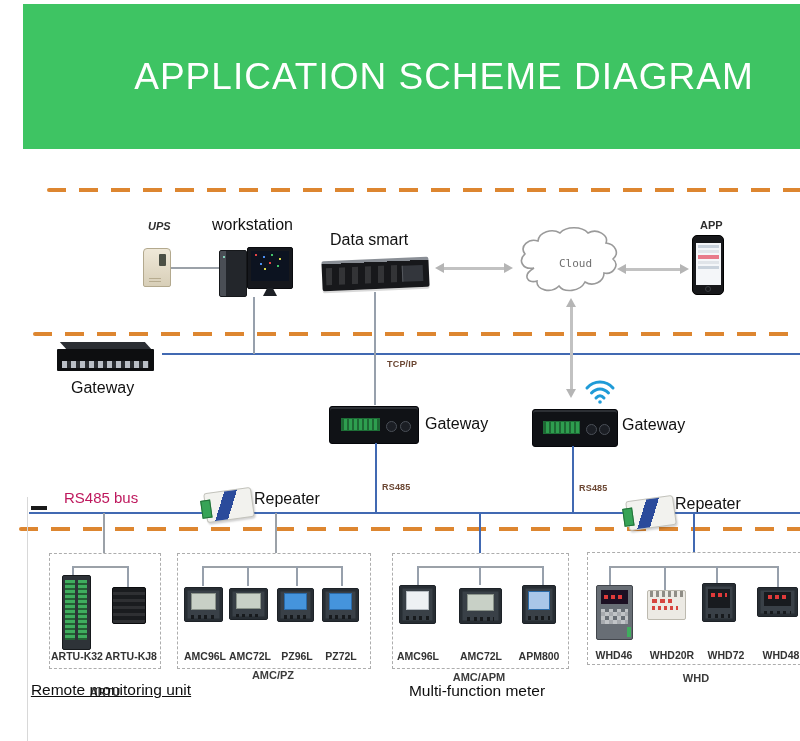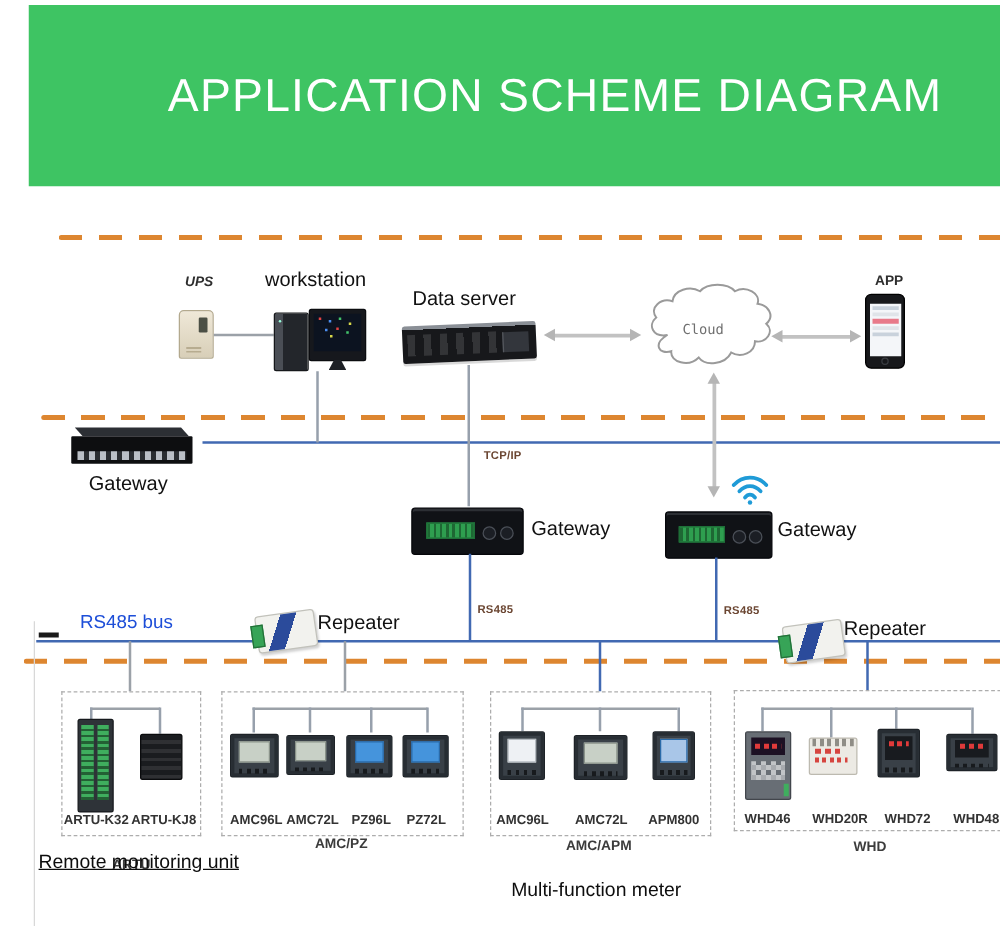--- a/index.html
+++ b/index.html
@@ -22,21 +22,21 @@
   .harrow{height:3px;background:#c2c2c2;}
   .harrow::before{content:"";position:absolute;left:-9px;top:-4px;border:5px solid transparent;border-right:9px solid #b5b5b5;}
   .harrow::after{content:"";position:absolute;right:-9px;top:-4px;border:5px solid transparent;border-left:9px solid #b5b5b5;}
   .varrow{width:3px;background:#c2c2c2;}
   .varrow::before{content:"";position:absolute;top:-9px;left:-4px;border:5px solid transparent;border-bottom:9px solid #b5b5b5;}
   .varrow::after{content:"";position:absolute;bottom:-9px;left:-4px;border:5px solid transparent;border-top:9px solid #b5b5b5;}
   
   .lbl{font-size:16px;color:#111;white-space:nowrap;}
   .lbl-sm{font-size:11px;font-weight:bold;color:#2e2e2e;white-space:nowrap;}
   .lbl-net{font-size:9px;font-weight:bold;color:#6b4632;white-space:nowrap;letter-spacing:.2px;}
-  .lbl-bus{font-size:15px;color:#1d4ed8;white-space:nowrap;}
+  .lbl-bus{font-size:15px;color:#be185d;white-space:nowrap;}
   .dev-lbl{font-size:10.5px;font-weight:bold;color:#333;white-space:nowrap;transform:translateX(-50%);}
   .series{font-size:11px;font-weight:bold;color:#3c3c3c;white-space:nowrap;transform:translateX(-50%);}
   .caption{font-size:15.5px;color:#0d0d0d;white-space:nowrap;transform:translateX(-50%);}
   
   .gbox{border:1.6px dashed #adadad;background:#fff;}
   
   .ups{background:linear-gradient(180deg,#efe8d8,#d8cfb8);border:1px solid #b3a98e;border-radius:4px 4px 2px 2px;}
   .ups .win{position:absolute;right:4px;top:5px;width:7px;height:12px;background:#4b4f45;border-radius:1px;}
   .ups .vent{position:absolute;left:5px;bottom:4px;width:12px;height:5px;
              background:repeating-linear-gradient(0deg,#b7ac90 0 1.5px,transparent 1.5px 3px);}
@@ -140,34 +140,34 @@
 
   <div class="abs lbl" style="left:193px;top:216px;">workstation</div>
   <div class="abs tower" style="left:200px;top:250px;width:26px;height:45px;"></div>
   <div class="abs monitor" style="left:228px;top:247px;width:44px;height:40px;">
     <span class="scrn">
         <i></i>
       </span>
     <span class="stand"></span>
   </div>
 
-  <div class="abs lbl" style="left:311px;top:231px;">Data server</div>
+  <div class="abs lbl" style="left:311px;top:231px;">Data smart</div>
   <div class="abs server" style="left:303px;top:259px;width:107px;height:30px;"></div>
 
   <div class="abs vthin" style="left:234px;top:297px;height:57px;"></div>
   <div class="abs vthin" style="left:355px;top:292px;height:113px;"></div>
 
   <div class="abs harrow" style="left:420px;top:267px;width:70px;"></div>
   <div class="abs harrow" style="left:602px;top:268px;width:64px;"></div>
   <div class="abs varrow" style="left:551px;top:302px;height:92px;"></div>
 
   <svg class="abs cloudsvg" style="left:495px;top:226px;" width="108" height="76" viewBox="0 0 108 76">
     <path d="M20 42 C8 44 4 34 11 28 C5 20 15 12 24 15 C25 6 38 2 46 7 C52 0 68 0 74 7 C83 2 95 9 92 17 C101 18 106 27 99 33 C106 39 99 49 90 47 C90 56 79 61 71 56 C66 66 50 67 45 60 C37 68 22 64 23 55 C13 58 8 49 20 42 Z"></path>
   </svg>
-  <div class="abs cloud-txt" style="left:527px;top:257px;">Cloud</div>
+  <div class="abs cloud-txt" style="left:540px;top:257px;">Cloud</div>
 
   <div class="abs lbl-sm" style="left:681px;top:219px;">APP</div>
   <div class="abs phone" style="left:673px;top:235px;width:30px;height:58px;">
     <span class="pscr">
       <span class="bar"></span><span class="r1" style="display:block"></span><span class="r2" style="display:block"></span>
       <span class="r3" style="display:block"></span><span class="r2" style="display:block"></span><span class="r1" style="display:block"></span>
     </span>
   </div>
 
   <div class="abs switch" style="left:38px;top:349px;width:97px;height:22px;"></div>
@@ -266,21 +266,21 @@
       <span class="btns"></span>
     </div>
   <div class="abs meter" style="left:503px;top:585px;width:32px;height:37px;">
     <span class="scr scr-blue" style="background:#a9c6e8;"></span>
       <span class="btns"></span>
     </div>
   <div class="abs dev-lbl" style="left:399px;top:650px;">AMC96L</div>
   <div class="abs dev-lbl" style="left:462px;top:650px;">AMC72L</div>
   <div class="abs dev-lbl" style="left:520px;top:650px;">APM800</div>
   <div class="abs series" style="left:460px;top:671px;">AMC/APM</div>
-  <div class="abs caption" style="left:458px;top:704px;">Multi-function meter</div>
+  <div class="abs caption" style="left:458px;top:682px;">Multi-function meter</div>
 
   <div class="abs gbox" style="left:568px;top:552px;width:222px;height:111px;"></div>
   <div class="abs hgray" style="left:590px;top:566px;width:168px;height:1.5px;"></div>
   <div class="abs vthin" style="left:590px;top:566px;height:19px;"></div>
   <div class="abs vthin" style="left:645px;top:566px;height:24px;"></div>
   <div class="abs vthin" style="left:697px;top:566px;height:17px;"></div>
   <div class="abs vthin" style="left:758px;top:566px;height:21px;"></div>
   <div class="abs whd46" style="left:577px;top:585px;width:35px;height:53px;">
     <span class="disp"></span>
       <span class="keys"></span>

